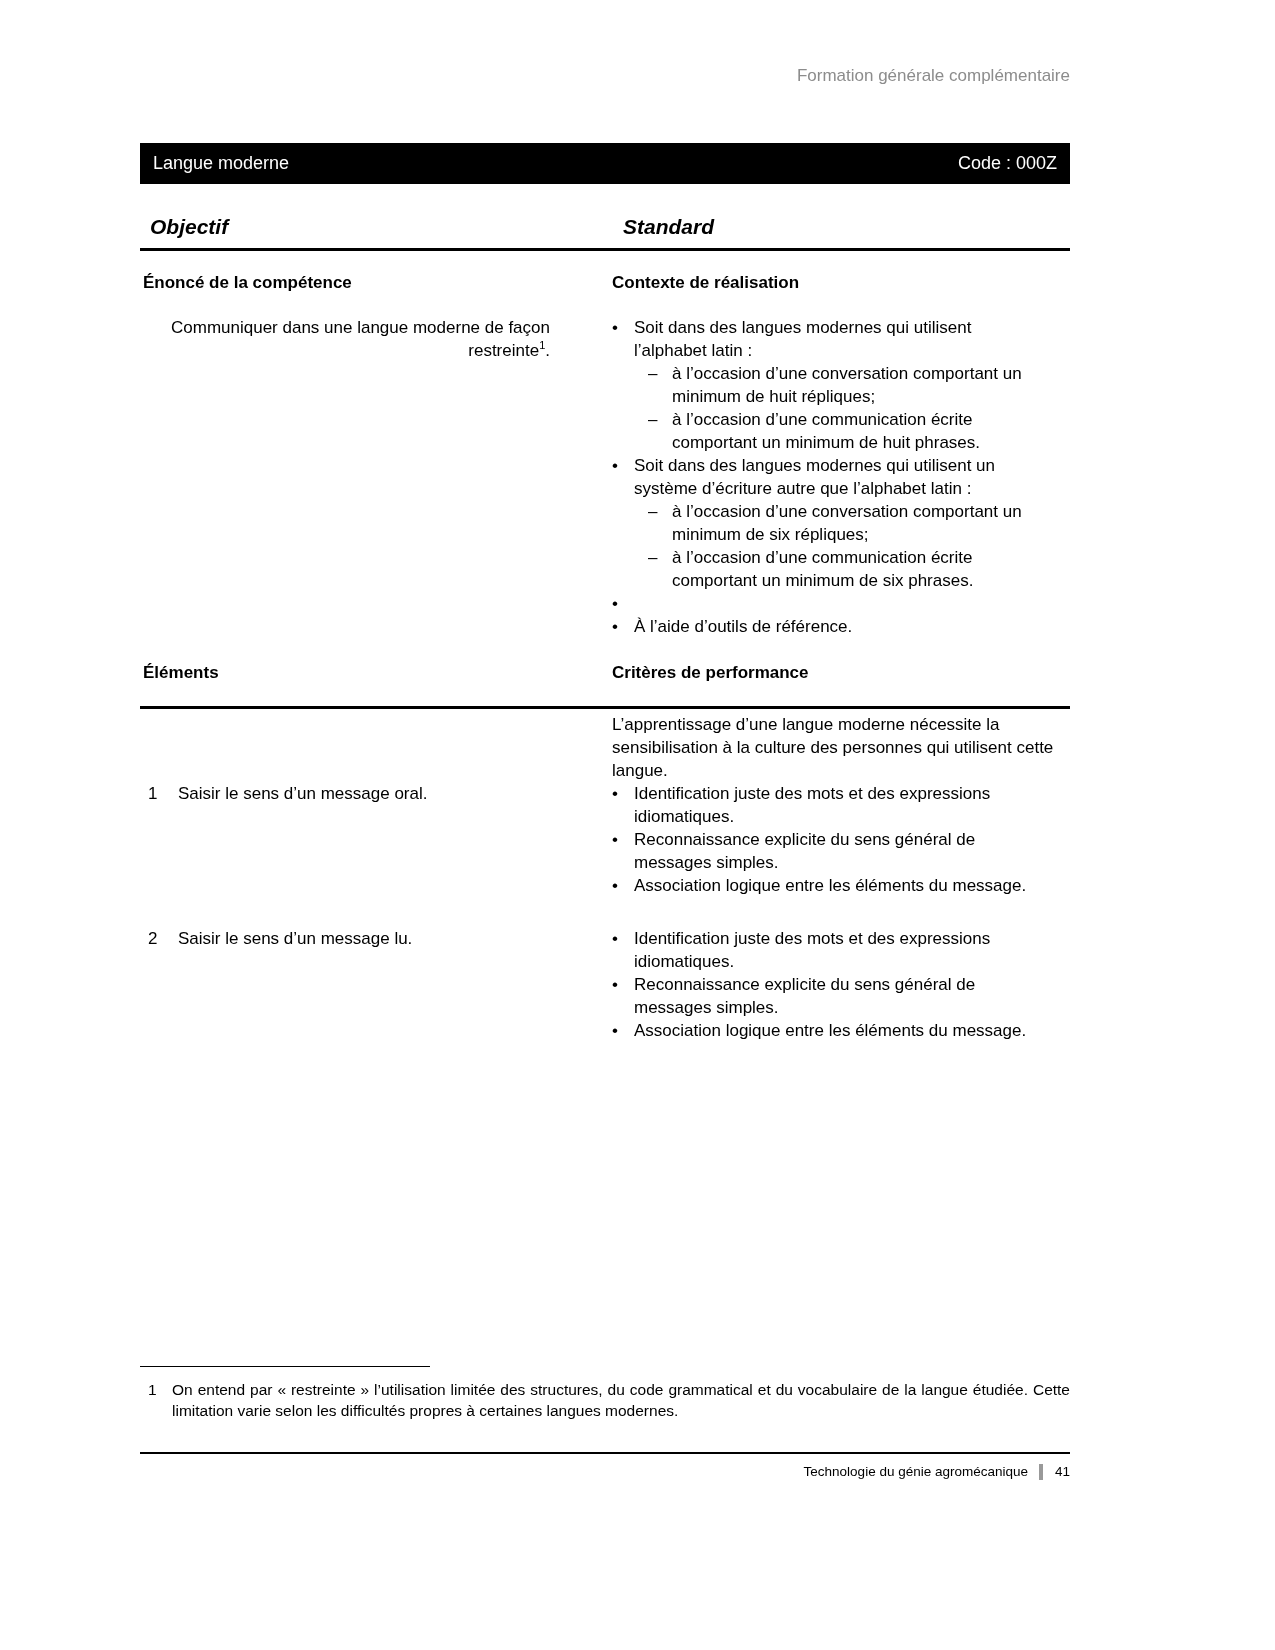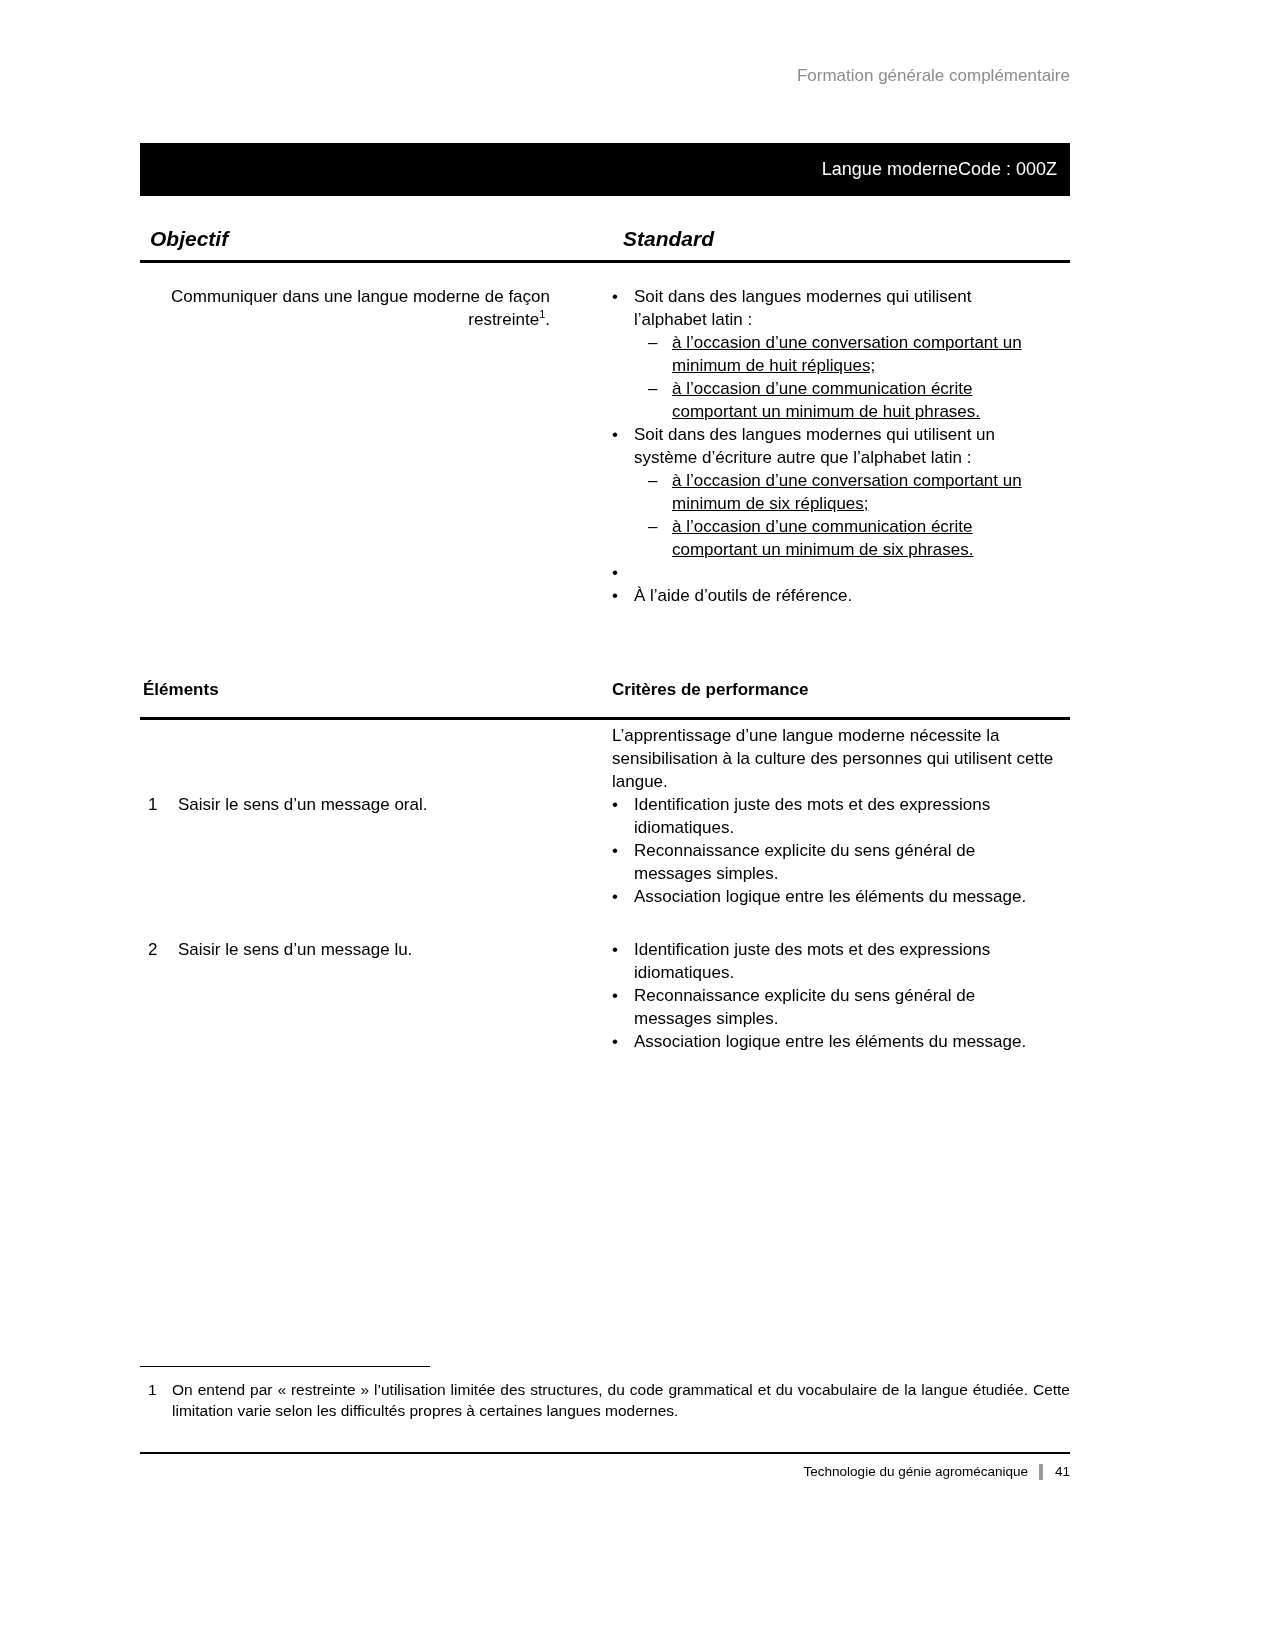--- a/index.html
+++ b/index.html
@@ -21,24 +21,24 @@
     padding-top: 64px;
     text-align: right;
     color: #8c8c8c;
     font-size: 17px;
   }
 
   .banner {
     margin-top: 56px;
     background: #000000;
     color: #ffffff;
-    height: 53px;
+    height: 41px;
     display: flex;
     align-items: center;
-    justify-content: flex-end;
+    justify-content: space-between;
     padding: 0 13px;
     font-size: 18px;
   }
 
   .twocol {
     display: grid;
     grid-template-columns: 450px 1fr;
     column-gap: 22px;
   }
 
@@ -64,25 +64,25 @@
   .body-row { margin-top: 22px; }
   .statement-cell { padding-left: 3px; padding-right: 40px; text-align: right; }
   sup { font-size: 11px; line-height: 0; }
 
   
   .b-item { display: flex; }
   .b-glyph { flex: 0 0 22px; width: 22px; }
   .b-text { max-width: 400px; }
   .s-item { display: flex; margin-left: 36px; }
   .s-glyph { flex: 0 0 24px; width: 24px; }
-  .s-text { max-width: 370px; text-decoration: underline; }
+  .s-text { max-width: 370px; }
 
   .elements-headers {
-    margin-top: 71px;
-    padding-bottom: 16px;
+    margin-top: 23px;
+    padding-bottom: 22px;
     border-bottom: 3px solid #000000;
     font-weight: bold;
   }
   .elements-headers .sh-left { padding-left: 3px; }
 
   .el-grid { margin-top: 4px; }
   .el-spacer { height: 30px; }
   .element-cell { display: flex; padding-left: 8px; padding-right: 30px; }
   .el-num { flex: 0 0 30px; width: 30px; }
 
@@ -132,20 +132,24 @@
   <div class="banner">
     <span>Langue moderne</span>
     <span>Code : 000Z</span>
   </div>
 
   <div class="twocol col-headers">
     <div class="hd-left">Objectif</div>
     <div class="hd-right">Standard</div>
   </div>
 
+  <div class="twocol section-headings">
+    <div class="sh-left">Énoncé de la compétence</div>
+    <div class="sh-right">Contexte de réalisation</div>
+  </div>
 
   <div class="twocol body-row">
     <div class="statement-cell">
       <span>Communiquer dans une langue moderne de façon restreinte</span><sup>1</sup><span>.</span>
     </div>
     <div>
       <div class="b-item">
         <span class="b-glyph">•</span>
         <span class="b-text">Soit dans des langues modernes qui utilisent l’alphabet latin :</span>
       </div>

